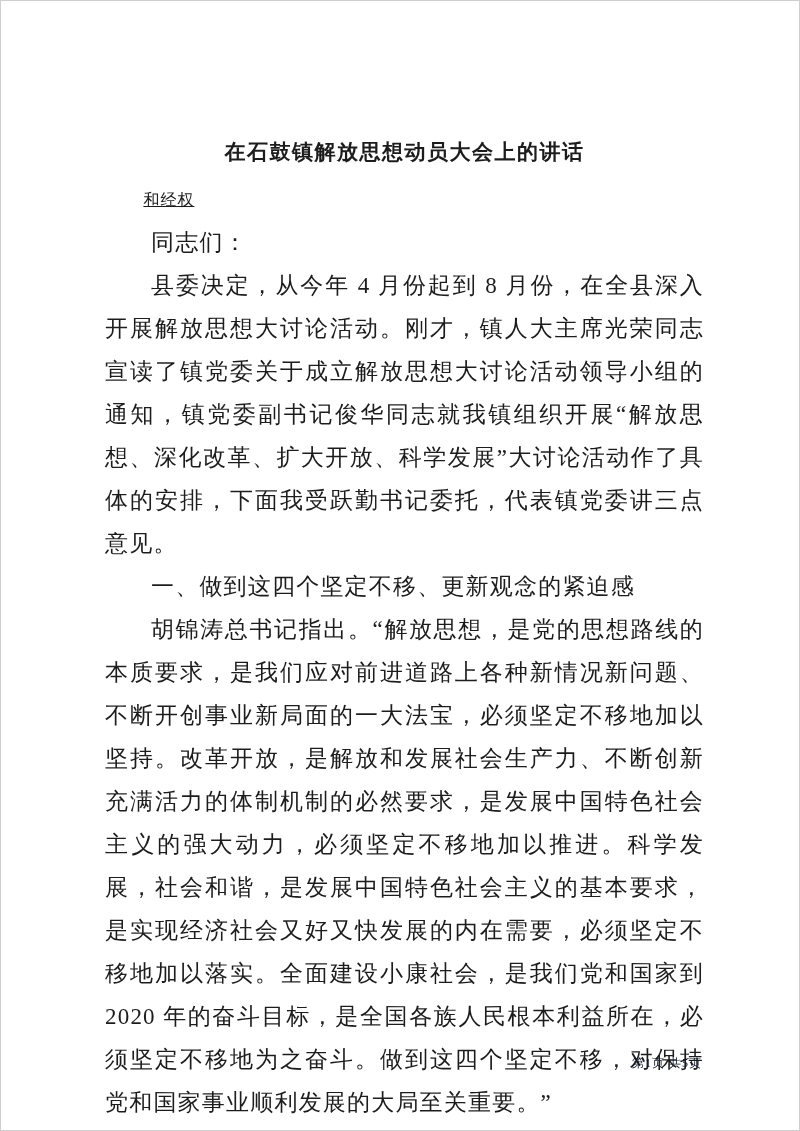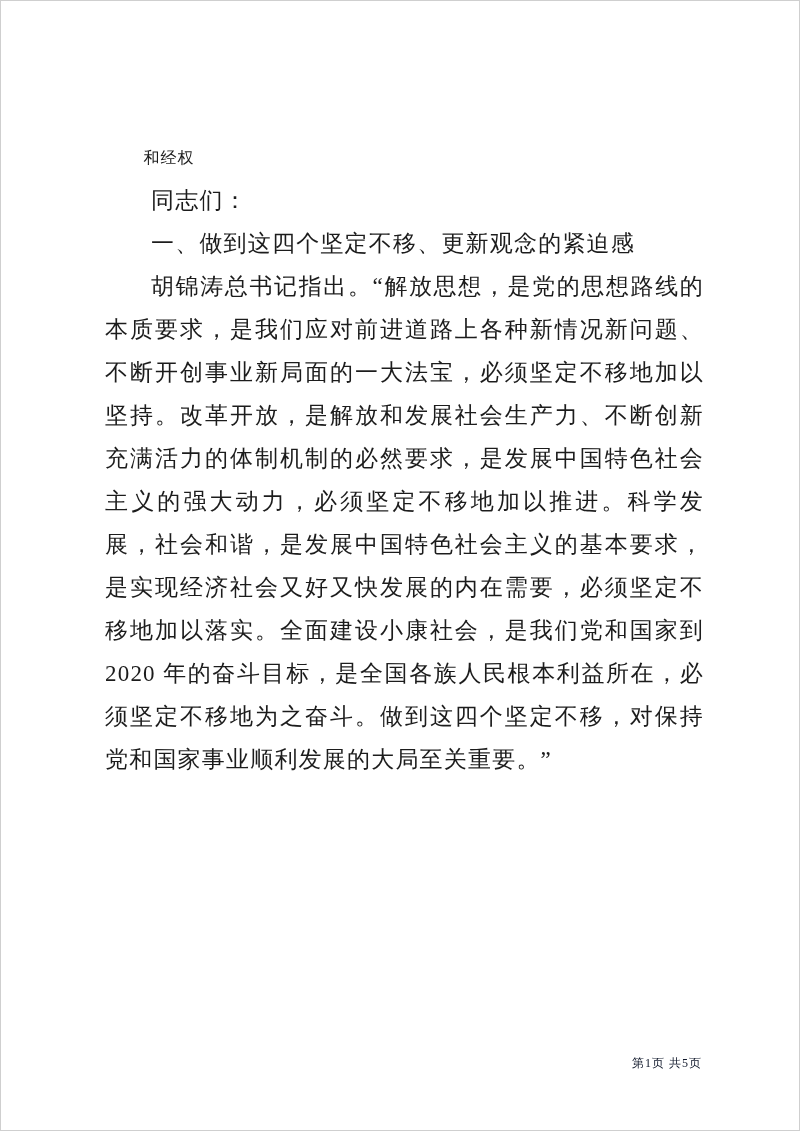--- a/index.html
+++ b/index.html
@@ -27,20 +27,21 @@
     text-align: center;
     letter-spacing: 1.5px;
     line-height: 30px;
     margin-bottom: 12px;
   }
   .author {
     font-size: 16px;
     line-height: 42px;
     text-indent: 2.4em;
     letter-spacing: 1px;
+    text-decoration: underline;
   }
   .body-text p {
     font-size: 23px;
     line-height: 43px;
     letter-spacing: 1.2px;
     text-indent: 2em;
     text-align: justify;
   }
   .footer {
     position: absolute;
@@ -49,26 +50,28 @@
     font-size: 12px;
     letter-spacing: 1px;
     color: #0f172a;
   }
 </style>
 </head>
 <body>
 
 <div class="page">
   <div class="content">
+    <h1 class="doc-title">在石鼓镇解放思想动员大会上的讲话</h1>
 
     <div class="author">和经权</div>
 
     <div class="body-text">
       <p>同志们：</p>
 
+      <p>县委决定，从今年 4 月份起到 8 月份，在全县深入开展解放思想大讨论活动。刚才，镇人大主席光荣同志宣读了镇党委关于成立解放思想大讨论活动领导小组的通知，镇党委副书记俊华同志就我镇组织开展“解放思想、深化改革、扩大开放、科学发展”大讨论活动作了具体的安排，下面我受跃勤书记委托，代表镇党委讲三点意见。</p>
 
       <p>一、做到这四个坚定不移、更新观念的紧迫感</p>
 
       <p>胡锦涛总书记指出。“解放思想，是党的思想路线的本质要求，是我们应对前进道路上各种新情况新问题、不断开创事业新局面的一大法宝，必须坚定不移地加以坚持。改革开放，是解放和发展社会生产力、不断创新充满活力的体制机制的必然要求，是发展中国特色社会主义的强大动力，必须坚定不移地加以推进。科学发展，社会和谐，是发展中国特色社会主义的基本要求，是实现经济社会又好又快发展的内在需要，必须坚定不移地加以落实。全面建设小康社会，是我们党和国家到 2020 年的奋斗目标，是全国各族人民根本利益所在，必须坚定不移地为之奋斗。做到这四个坚定不移，对保持党和国家事业顺利发展的大局至关重要。”</p>
     </div>
   </div>
 
   <div class="footer">第1页 共5页</div>
 </div>
 

